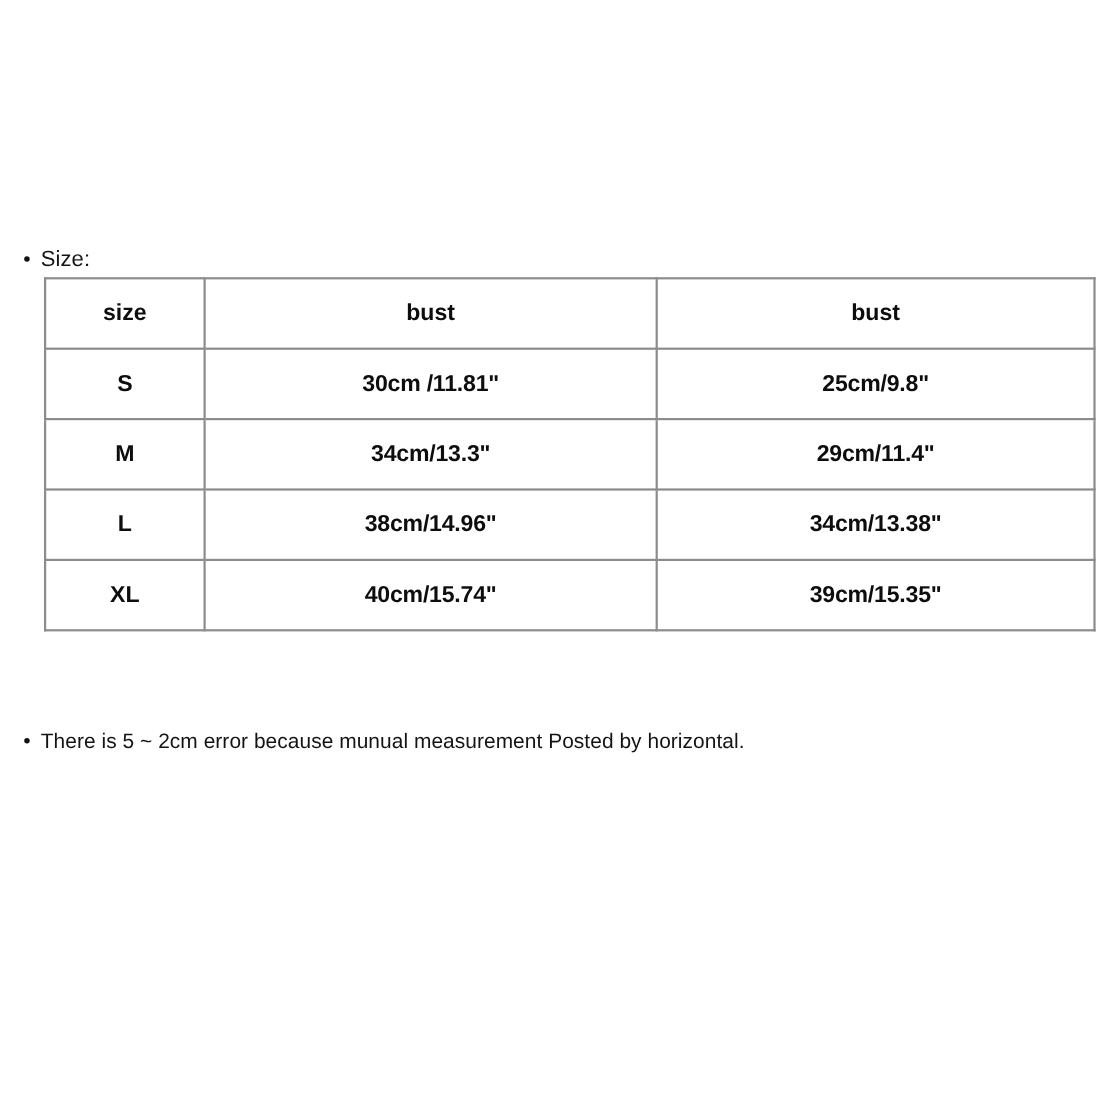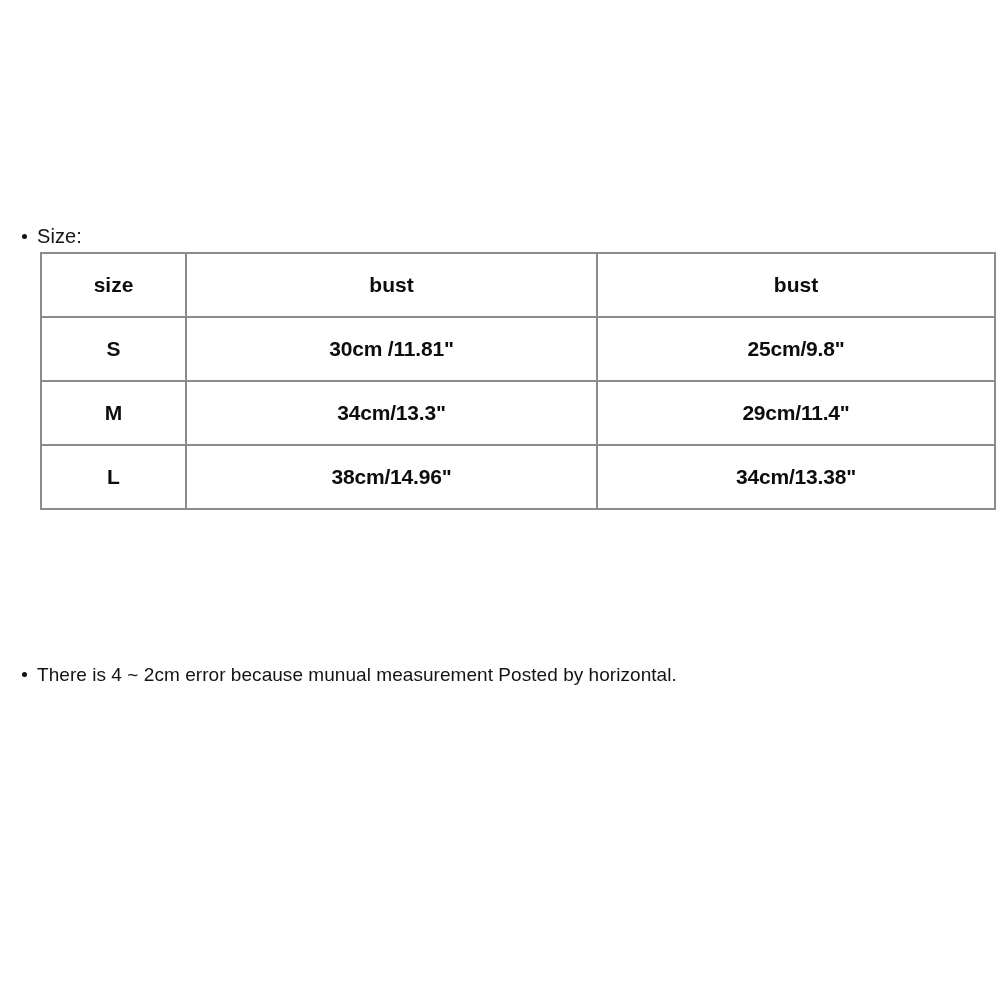--- a/index.html
+++ b/index.html
@@ -134,22 +134,27 @@
         <tr>
           <td class="size-cell">M</td>
           <td class="val-cell">34cm/13.3"</td>
           <td class="val-cell">29cm/11.4"</td>
         </tr>
         <tr>
           <td class="size-cell">L</td>
           <td class="val-cell">38cm/14.96"</td>
           <td class="val-cell">34cm/13.38"</td>
         </tr>
+        <tr>
+          <td class="size-cell">XL</td>
+          <td class="val-cell">40cm/15.74"</td>
+          <td class="val-cell">39cm/15.35"</td>
+        </tr>
       </tbody>
     </table>
   </div>
 
   <div class="bullet-line" id="note-line">
     <span class="bullet-dot"></span>
-    <span id="note-text">There is 4 ~ 2cm error because munual measurement Posted by horizontal.</span>
+    <span id="note-text">There is 5 ~ 2cm error because munual measurement Posted by horizontal.</span>
   </div>
 
 </div>
 
 </body></html>

